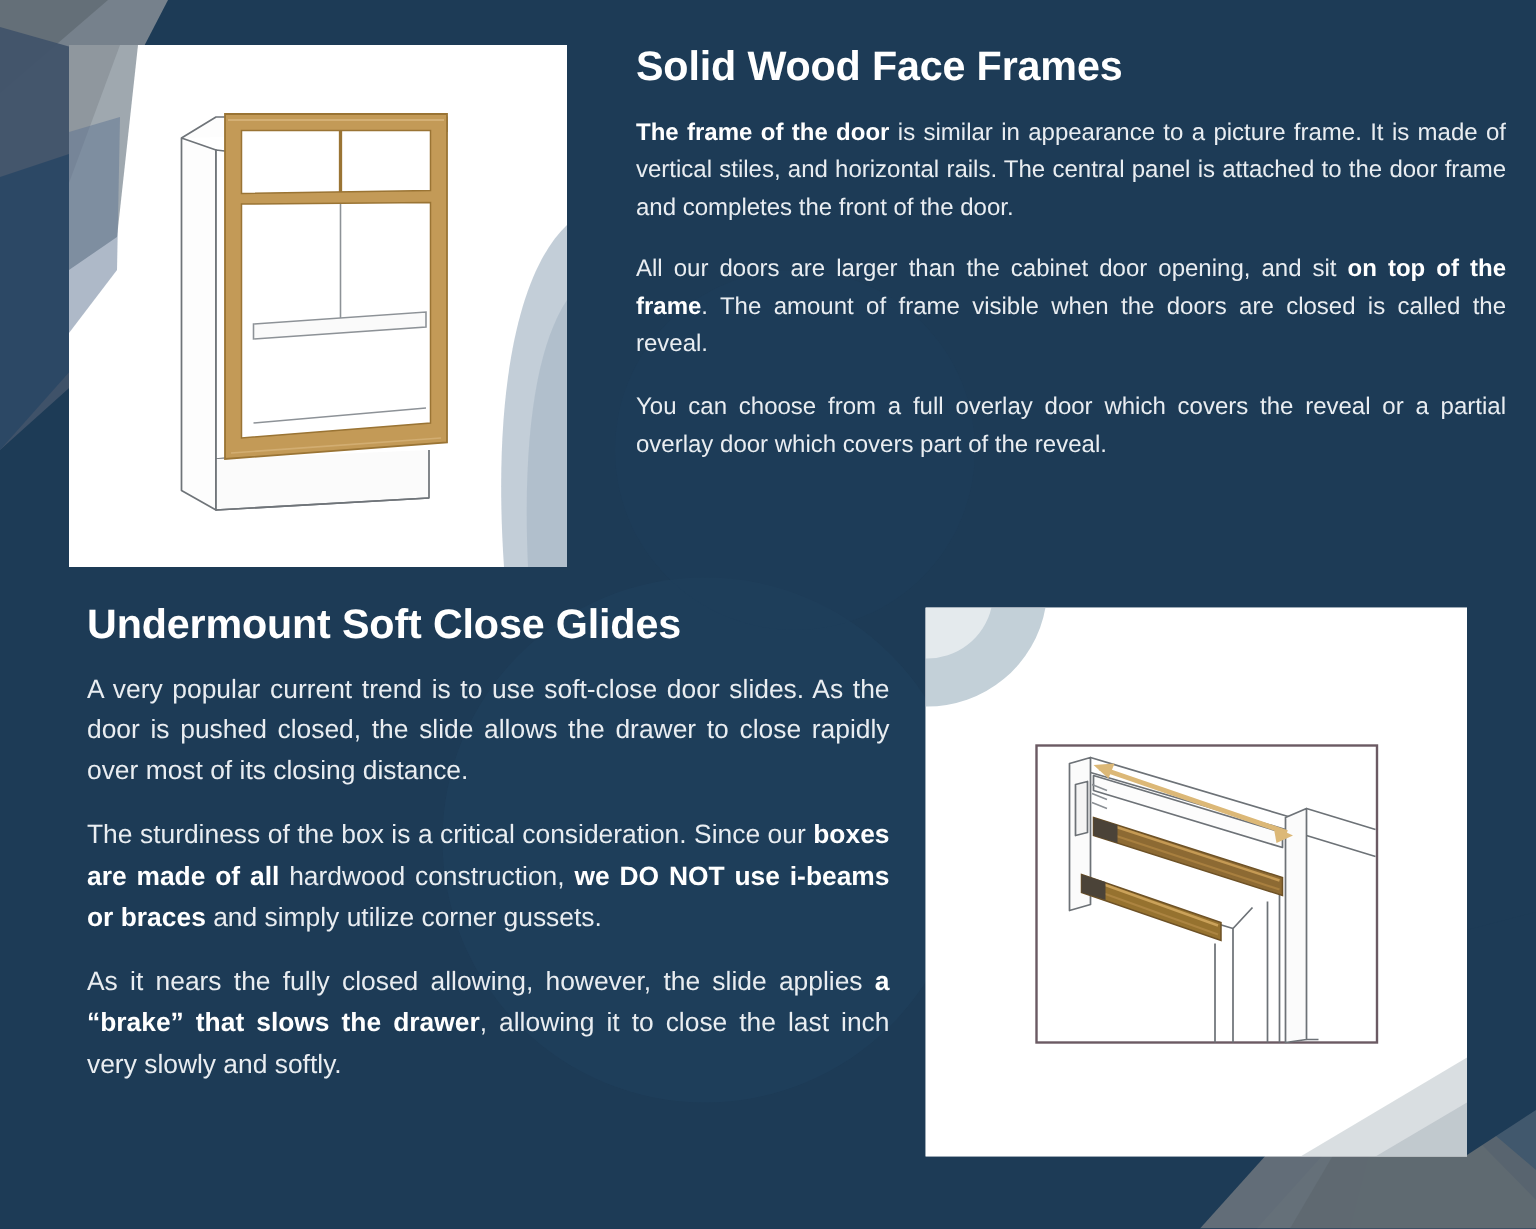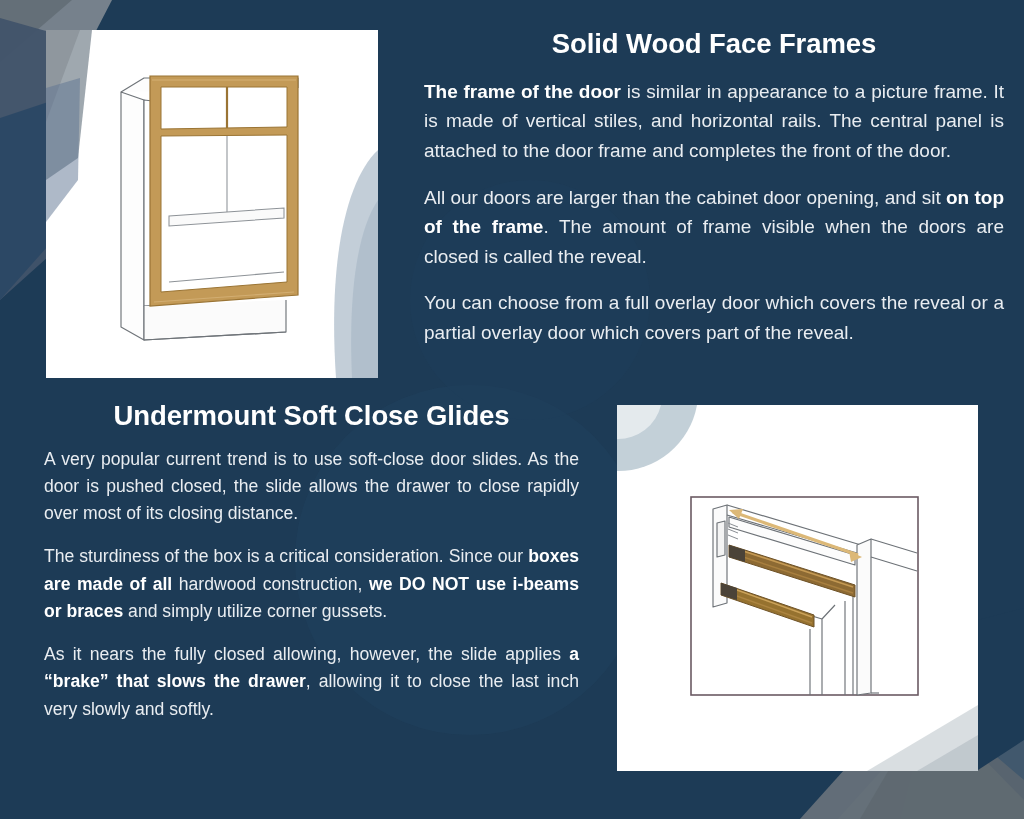--- a/index.html
+++ b/index.html
@@ -22,37 +22,36 @@
   #card-frames{left:46px;top:30px;width:332px;height:348px;}
   #card-glides{left:617px;top:405px;width:361px;height:366px;}
 
   .card-deco{position:absolute;inset:0;}
 
   .illus{position:absolute;inset:0;}
 
   
   .col{position:absolute;}
   #col-frames{left:424px;top:28px;width:580px;}
-  #col-glides{left:44px;top:400px;width:535px;}
+  #col-glides{left:58px;top:400px;width:535px;}
 
   h2{
     margin:0 0 17px 0;
     color:#ffffff;
     font-size:27.5px;
     font-weight:700;
     letter-spacing:-0.1px;
     line-height:1.15;
-    text-align:center;
   }
   #col-glides h2{margin-bottom:14px;}
 
   p{
     margin:0 0 17px 0;
     color:#e9edf1;
-    font-size:19px;
+    font-size:16px;
     line-height:1.56;
     text-align:justify;
     text-justify:inter-word;
     font-weight:400;
   }
   p:last-child{margin-bottom:0;}
   p b{font-weight:700;color:#ffffff;}
 
   #col-glides p{margin-bottom:8px;font-size:17.6px;line-height:1.55;}
   #col-glides p.gap{margin-bottom:16px;}

